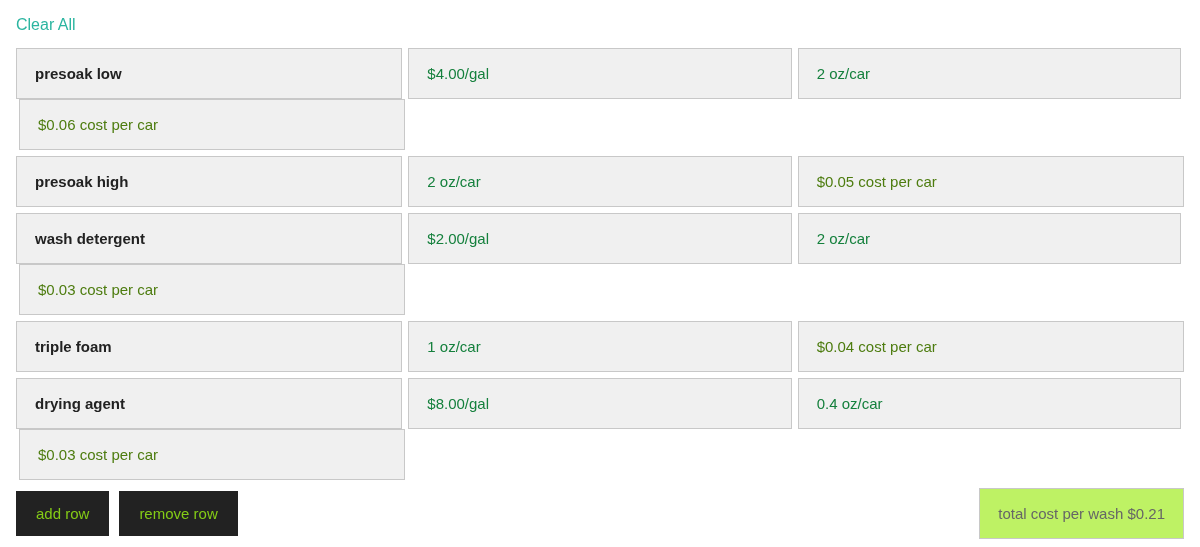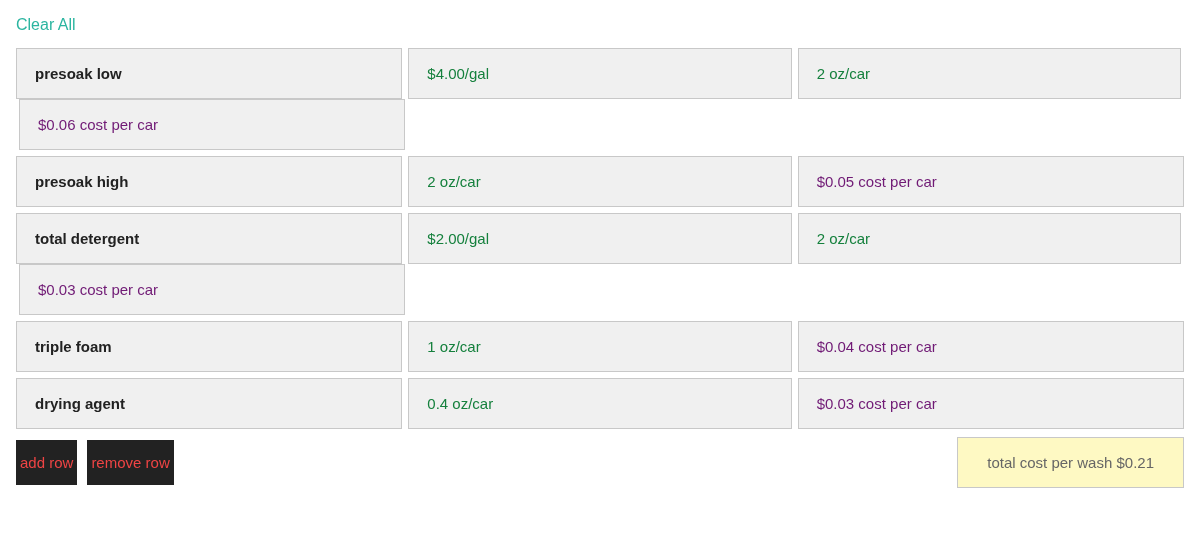--- a/index.html
+++ b/index.html
@@ -51,43 +51,43 @@
     .table-cell:last-child {
       margin-right: 0;
     }
 
     .table-cell.bold-text {
       font-weight: bold;
       color: #222;
     }
 
     .table-cell.cost-text {
-      color: #701a75;
+      color: #4d7c0f;
     }
 
     .footer-buttons {
       display: flex;
       gap: 10px;
       align-items: center;
     }
 
     .btn-dark {
       background: #222;
-      color: #ef4444;
+      color: #84cc16;
       border: none;
-      padding: 14px 4px;
+      padding: 14px 20px;
       font-size: 15px;
       cursor: pointer;
       font-weight: normal;
     }
 
     .total-cost-cell {
       border: 1px solid #c8c8c8;
-      background: #fef9c3;
-      padding: 16px 29px;
+      background: #bef264;
+      padding: 16px 18px;
       font-size: 15px;
       color: #666;
       text-align: right;
       grid-column: 4;
     }
 
     .footer-area {
       display: flex;
       justify-content: space-between;
       align-items: center;
@@ -108,32 +108,33 @@
       <div class="table-cell">$4.00/gal</div>
       <div class="table-cell">2 oz/car</div>
       <div class="table-cell cost-text">$0.06 cost per car</div>
     </div>
     <div class="table-row">
       <div class="table-cell bold-text">presoak high</div>
       <div class="table-cell">2 oz/car</div>
       <div class="table-cell cost-text">$0.05 cost per car</div>
     </div>
     <div class="table-row">
-      <div class="table-cell bold-text">total detergent</div>
+      <div class="table-cell bold-text">wash detergent</div>
       <div class="table-cell">$2.00/gal</div>
       <div class="table-cell">2 oz/car</div>
       <div class="table-cell cost-text">$0.03 cost per car</div>
     </div>
     <div class="table-row">
       <div class="table-cell bold-text">triple foam</div>
       <div class="table-cell">1 oz/car</div>
       <div class="table-cell cost-text">$0.04 cost per car</div>
     </div>
     <div class="table-row">
       <div class="table-cell bold-text">drying agent</div>
+      <div class="table-cell">$8.00/gal</div>
       <div class="table-cell">0.4 oz/car</div>
       <div class="table-cell cost-text">$0.03 cost per car</div>
     </div>
   </div>
 
 <div class="footer-area">
   <div class="footer-buttons">
     <button class="btn-dark">add row</button>
     <button class="btn-dark">remove row</button>
   </div>

